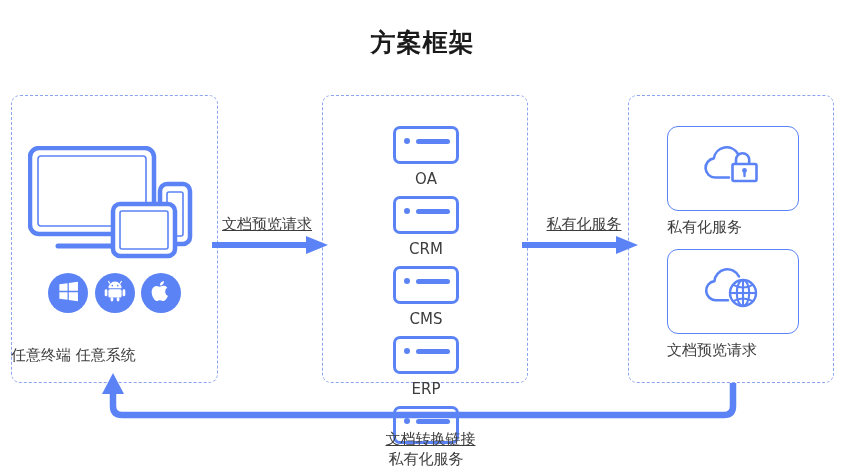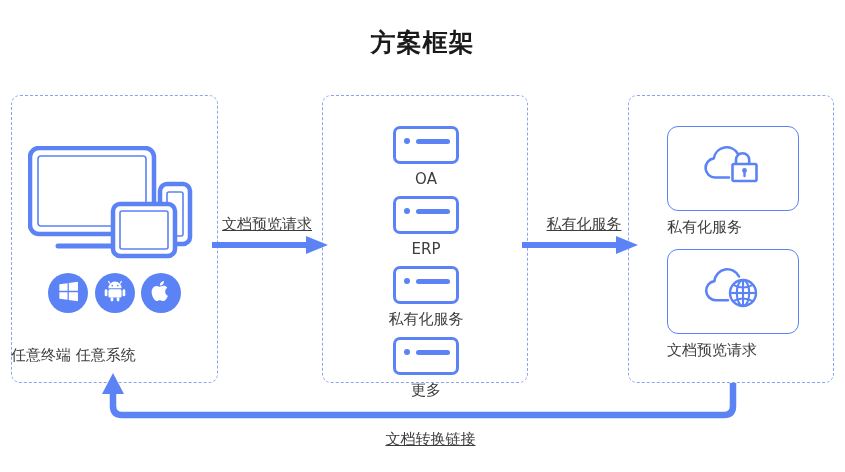--- a/index.html
+++ b/index.html
@@ -180,20 +180,34 @@
         <span class="dot"></span>
         <span class="bar"></span>
       </div>
       <div class="sys-label">OA</div>
     </div>
     <div class="sys-cell">
       <div class="sys-box">
         <span class="dot"></span>
         <span class="bar"></span>
       </div>
+      <div class="sys-label">CRM</div>
+    </div>
+    <div class="sys-cell">
+      <div class="sys-box">
+        <span class="dot"></span>
+        <span class="bar"></span>
+      </div>
+      <div class="sys-label">CMS</div>
+    </div>
+    <div class="sys-cell">
+      <div class="sys-box">
+        <span class="dot"></span>
+        <span class="bar"></span>
+      </div>
       <div class="sys-label">ERP</div>
     </div>
     <div class="sys-cell">
       <div class="sys-box">
         <span class="dot"></span>
         <span class="bar"></span>
       </div>
       <div class="sys-label">私有化服务</div>
     </div>
     <div class="sys-cell">

